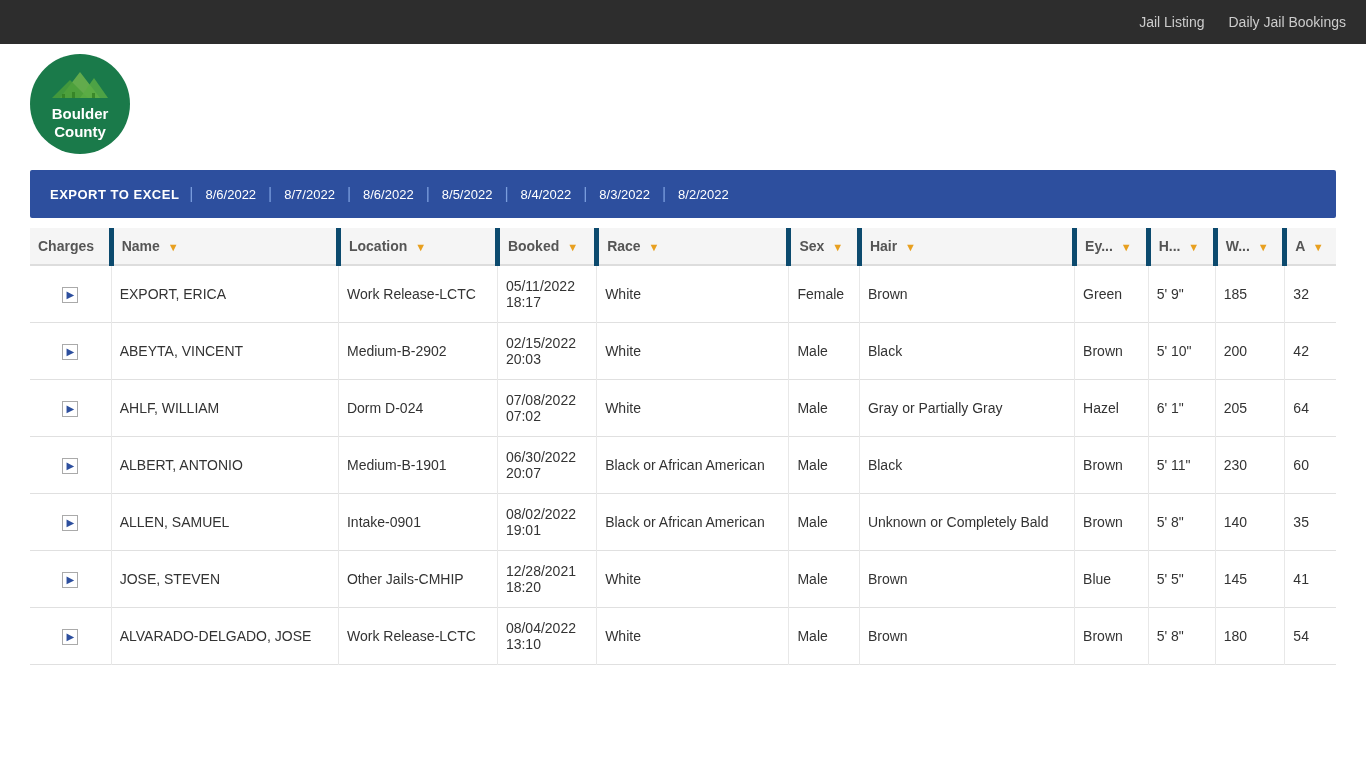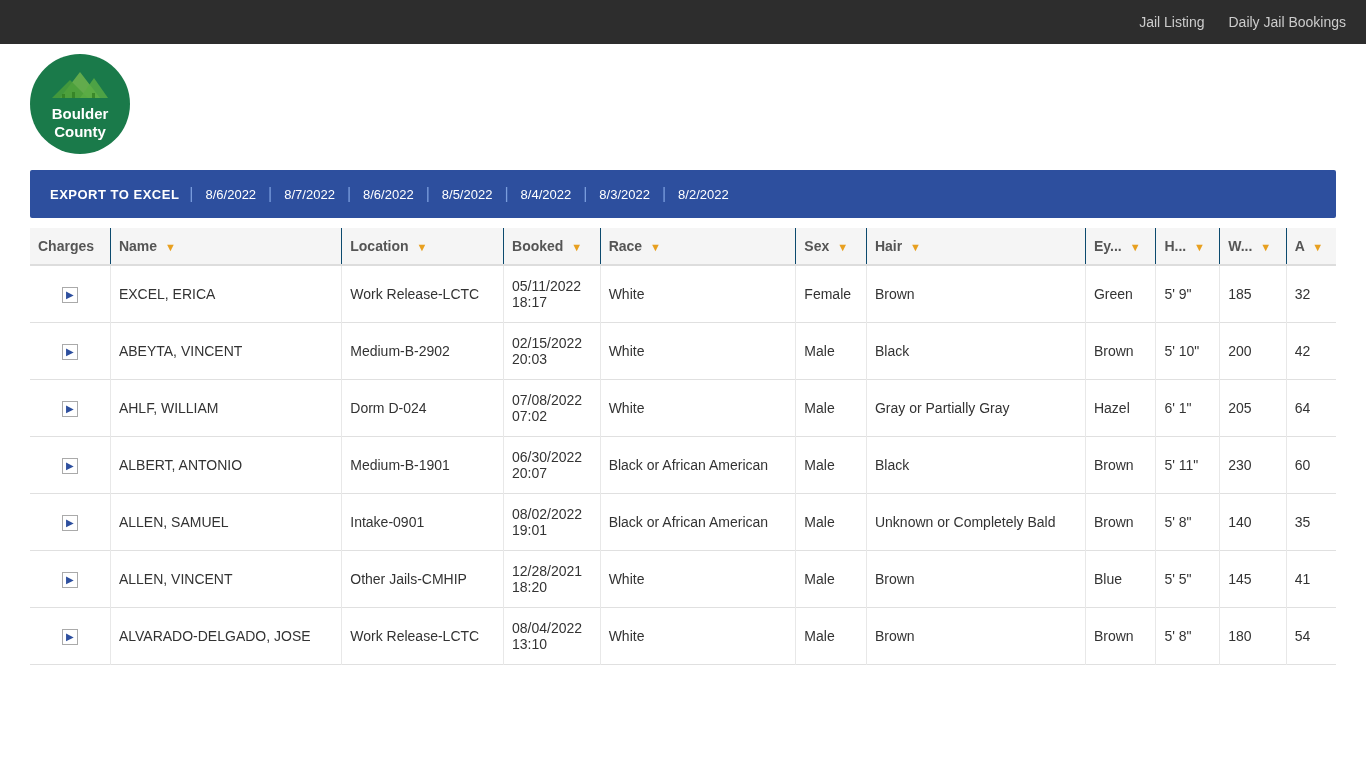--- a/index.html
+++ b/index.html
@@ -103,21 +103,21 @@
     thead tr {
       background: #f5f5f5;
       border-bottom: 2px solid #ddd;
     }
     thead th {
       padding: 10px 8px;
       text-align: left;
       font-weight: 600;
       color: #555;
       white-space: nowrap;
-      border-right: 1px solid #0c4a6e;
+      border-right: 5px solid #0c4a6e;
       position: relative;
     }
     thead th:last-child { border-right: none; }
     .filter-icon {
       display: inline-block;
       color: #e8a020;
       font-size: 11px;
       margin-left: 4px;
       vertical-align: middle;
     }
@@ -236,21 +236,21 @@
         </th>
         <th>
           <span>A</span>
           <span class="filter-icon">▼</span>
         </th>
       </tr>
     </thead>
     <tbody id="table-body">
     <tr>
           <td class="charges-cell"><span class="expand-btn">▶</span></td>
-          <td>EXCEL, ERICA</td>
+          <td>EXPORT, ERICA</td>
           <td>Work Release-LCTC</td>
           <td>05/11/2022<br>18:17</td>
           <td>White</td>
           <td>Female</td>
           <td>Brown</td>
           <td>Green</td>
           <td>5' 9"</td>
           <td>185</td>
           <td>32</td>
         </tr>
@@ -301,21 +301,21 @@
           <td>Black or African American</td>
           <td>Male</td>
           <td>Unknown or Completely Bald</td>
           <td>Brown</td>
           <td>5' 8"</td>
           <td>140</td>
           <td>35</td>
         </tr>
         <tr>
           <td class="charges-cell"><span class="expand-btn">▶</span></td>
-          <td>ALLEN, VINCENT</td>
+          <td>JOSE, STEVEN</td>
           <td>Other Jails-CMHIP</td>
           <td>12/28/2021<br>18:20</td>
           <td>White</td>
           <td>Male</td>
           <td>Brown</td>
           <td>Blue</td>
           <td>5' 5"</td>
           <td>145</td>
           <td>41</td>
         </tr>

